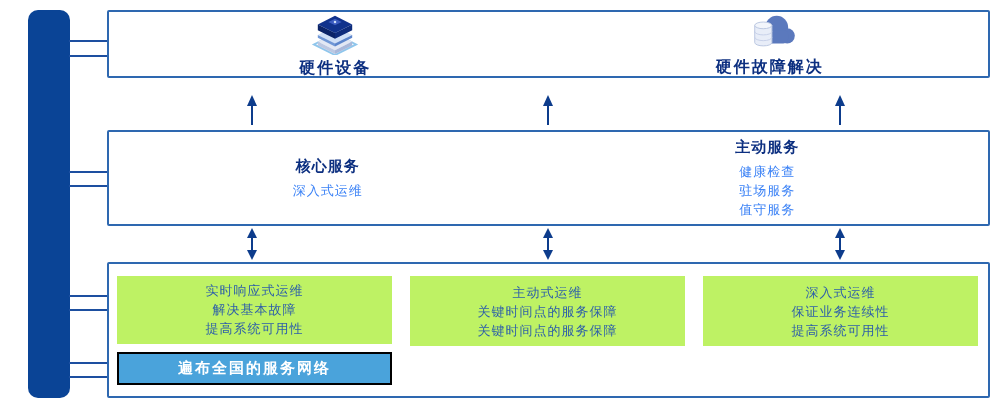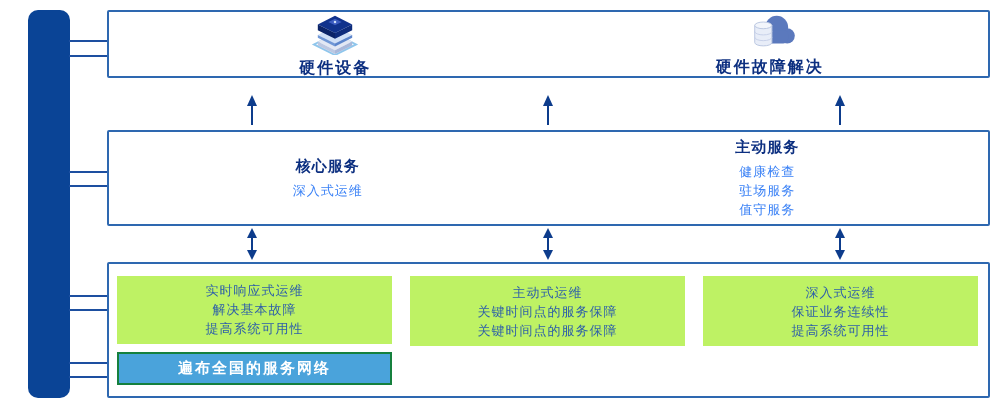--- a/index.html
+++ b/index.html
@@ -50,21 +50,21 @@
   .svc-item { color:#3b82f6; font-size:13px; line-height:19px; letter-spacing:1px; }
 
   .bottom-col { flex:1; display:flex; flex-direction:column; min-width:0; }
   .gray-box {
     background:#bef264; height:70px; display:flex; flex-direction:column;
     align-items:center; justify-content:center;
   }
   .gray-line { color:#2d5fa9; font-size:13px; line-height:19px; letter-spacing:1px; }
   .banner {
     margin-top:8px; height:34px; box-sizing:border-box;
-    background:#4aa3db; border:2px solid #15803d;
+    background:#4aa3db; border:2px solid #000000;
     color:#ffffff; font-weight:bold; font-size:15px; letter-spacing:2px;
     display:flex; align-items:center; justify-content:center;
   }
 
   .arrow { position:absolute; }
   .a-up-1 { left:245px; top:95px; }
   .a-up-2 { left:541px; top:95px; }
   .a-up-3 { left:833px; top:95px; }
   .a-db-1 { left:245px; top:228px; }
   .a-db-2 { left:541px; top:228px; }

